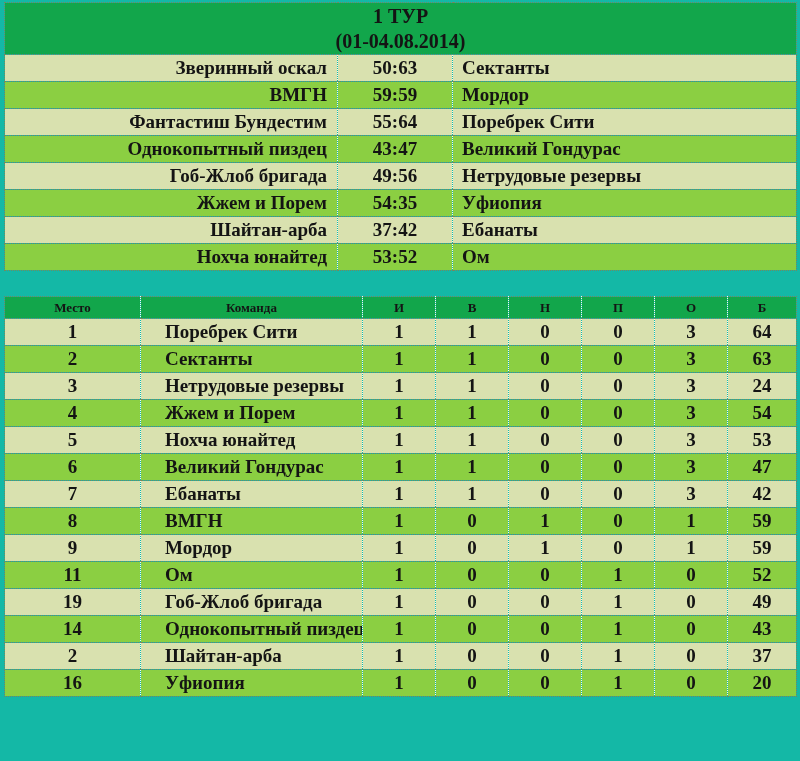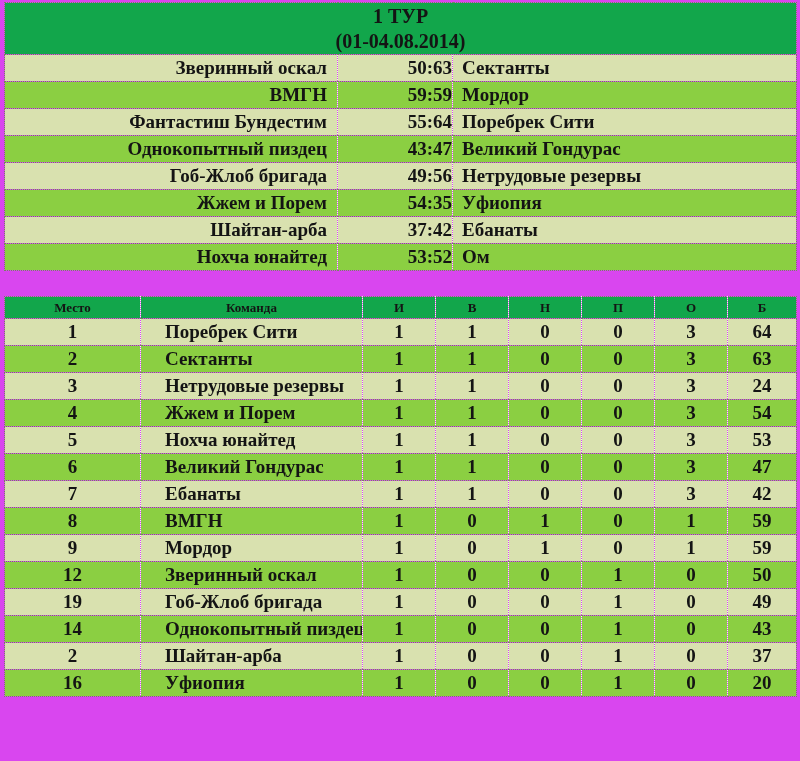--- a/index.html
+++ b/index.html
@@ -1,20 +1,20 @@
 <!DOCTYPE html>
 <html><head>
 <meta charset="utf-8">
 <style>
   html,body { margin:0; padding:0; background:#ffffff; }
   .page {
     width:800px; height:761px;
     box-sizing:border-box;
     padding:2px 4px 3px 4px;
-    background:#d946ef;
+    background:#14b8a6;
     font-family:"Liberation Serif","DejaVu Serif",serif;
     font-weight:bold;
     color:#141414;
   }
   table.tbl {
     border-collapse:collapse;
     table-layout:fixed;
     width:792px;
   }
   
@@ -43,21 +43,21 @@
     font-size:20px;
     line-height:25px;
     letter-spacing:0px;
   }
 
   
   .matches-table td { height:26px; font-size:19px; vertical-align:middle; }
   .matches-table tbody tr:nth-child(odd)  td { background:#D9E1AF; }
   .matches-table tbody tr:nth-child(even) td { background:#8BCF42; }
   td.home  { text-align:right; padding-right:10px; }
-  td.score { text-align:right; }
+  td.score { text-align:center; }
   td.away  { text-align:left;  padding-left:9px; }
 
   .gap { height:25px; }
 
   
   .standings-table th {
     background:#12A64B;
     height:21px;
     font-size:13px;
     vertical-align:middle;
@@ -242,28 +242,28 @@
           <td class="place">9</td>
           <td class="team">Мордор</td>
           <td class="stat">1</td>
           <td class="stat">0</td>
           <td class="stat">1</td>
           <td class="stat">0</td>
           <td class="stat">1</td>
           <td class="stat">59</td>
         </tr>
         <tr>
-          <td class="place">12</td>
-          <td class="team">Зверинный оскал</td>
-          <td class="stat">1</td>
-          <td class="stat">0</td>
-          <td class="stat">0</td>
-          <td class="stat">1</td>
-          <td class="stat">0</td>
-          <td class="stat">50</td>
+          <td class="place">11</td>
+          <td class="team">Ом</td>
+          <td class="stat">1</td>
+          <td class="stat">0</td>
+          <td class="stat">0</td>
+          <td class="stat">1</td>
+          <td class="stat">0</td>
+          <td class="stat">52</td>
         </tr>
         <tr>
           <td class="place">19</td>
           <td class="team">Гоб-Жлоб бригада</td>
           <td class="stat">1</td>
           <td class="stat">0</td>
           <td class="stat">0</td>
           <td class="stat">1</td>
           <td class="stat">0</td>
           <td class="stat">49</td>

